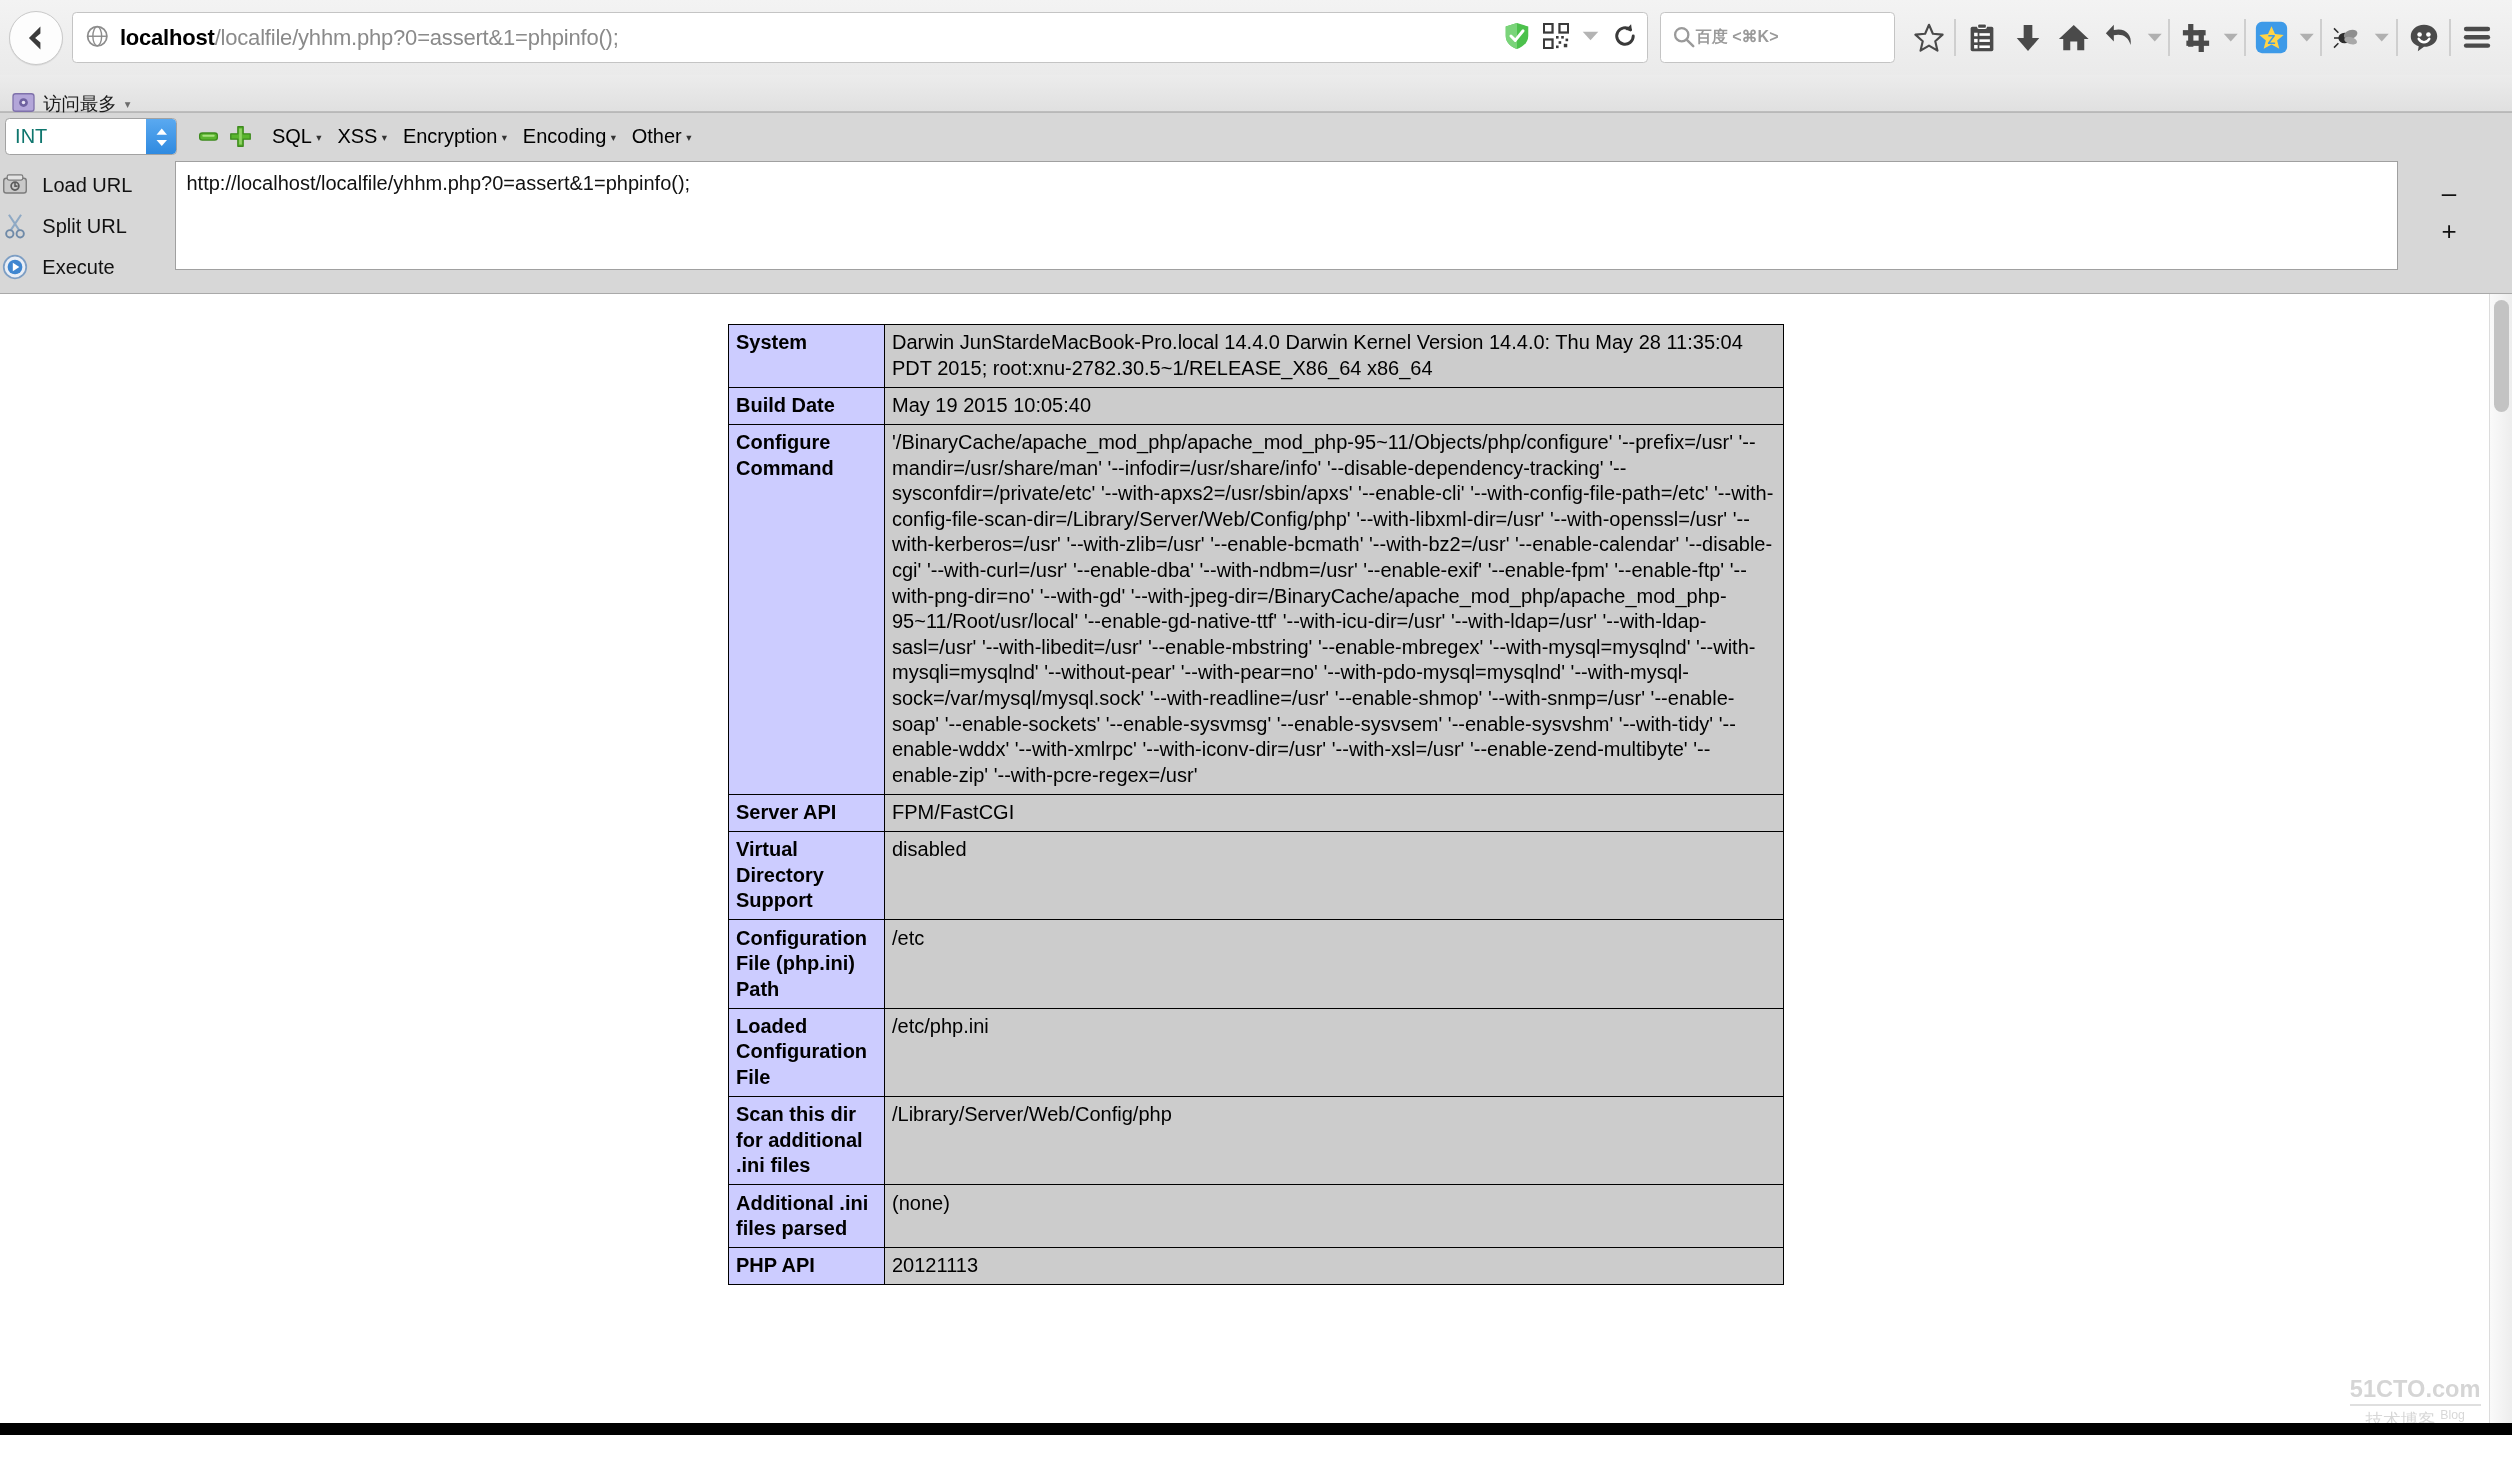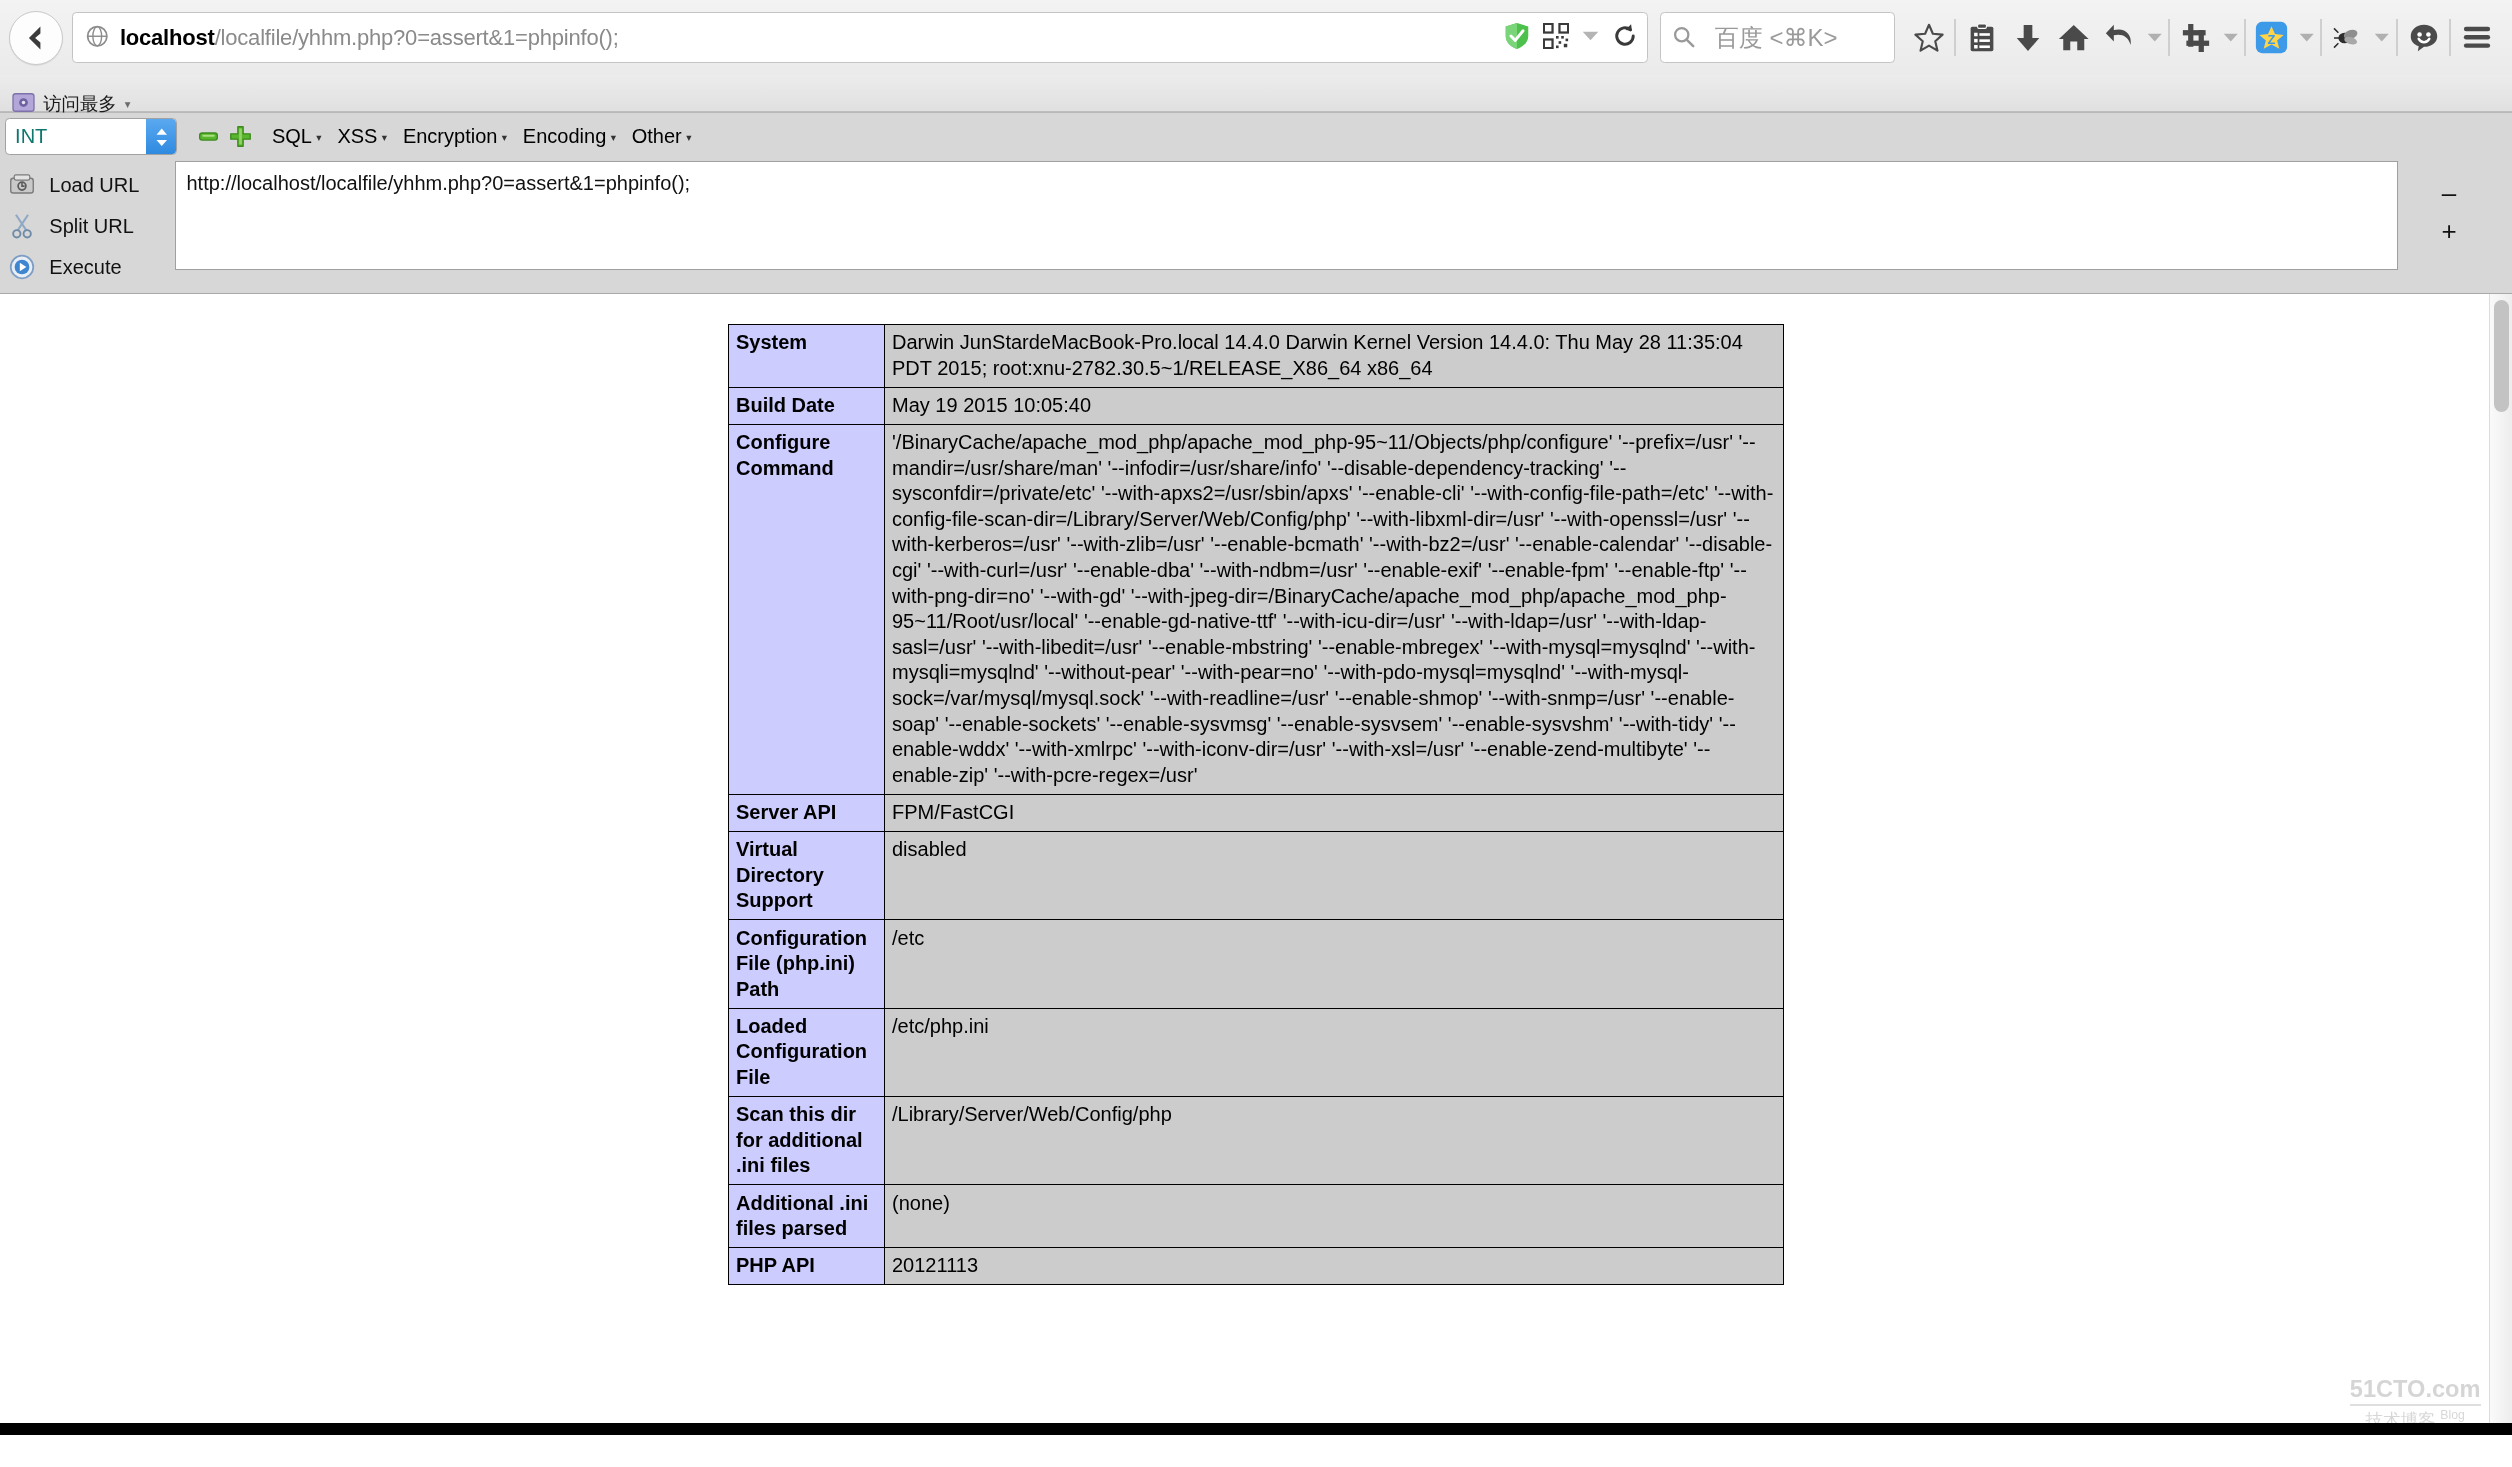--- a/index.html
+++ b/index.html
@@ -71,21 +71,21 @@
     height: 51px;
     background: #ffffff;
     border: 0.9px solid #c4c4c4;
     border-radius: 4.4px;
     display: flex;
     align-items: center;
     padding: 0 10.5px;
     margin-left: 12.3px;
     margin-right: 10.5px;
   }
-  .search-ph { font-size: 24px; color: #9a9a9a; margin-left: 20px; white-space: nowrap; }
+  .search-ph { font-size: 16px; color: #9a9a9a; margin-left: 1px; white-space: nowrap; font-weight: bold; }
 
   .toolbar-icons {
     display: flex;
     align-items: center;
     flex: 0 0 auto;
     gap: 0;
   }
   .tb-btn {
     width: 46px; height: 51px;
     display: flex; align-items: center; justify-content: center;
@@ -142,21 +142,20 @@
   .hb-pm { width: 31.5px; height: 31.5px; display:flex; align-items:center; justify-content:center; }
   .hb-menu { font-size: 20px; color:#000; margin-left: 15.8px; display:flex; align-items:center; gap:4.4px; }
   .hb-menu .caret { font-size:10.5px; color:#333; }
 
   .hb-row2 { display: flex; padding: 1.8px 0 0 0; }
   .hb-actions { width: 175px; flex: 0 0 auto; padding-top: 3.5px; }
   .hb-action {
     height: 41px;
     display: flex; align-items: center;
     gap: 12.3px;
-    padding-left: 7px;
   }
   .hb-action .ico { width: 30px; display:flex; align-items:center; justify-content:center; }
   .hb-action .lbl { font-size: 20px; color: #111; }
   .hb-textarea-wrap { flex: 1 1 auto; padding-right: 114px; position: relative; }
   .hb-textarea {
     width: 100%;
     height: 109px;
     background: #ffffff;
     border: 0.9px solid #a0a0a0;
     font-size: 20px;

